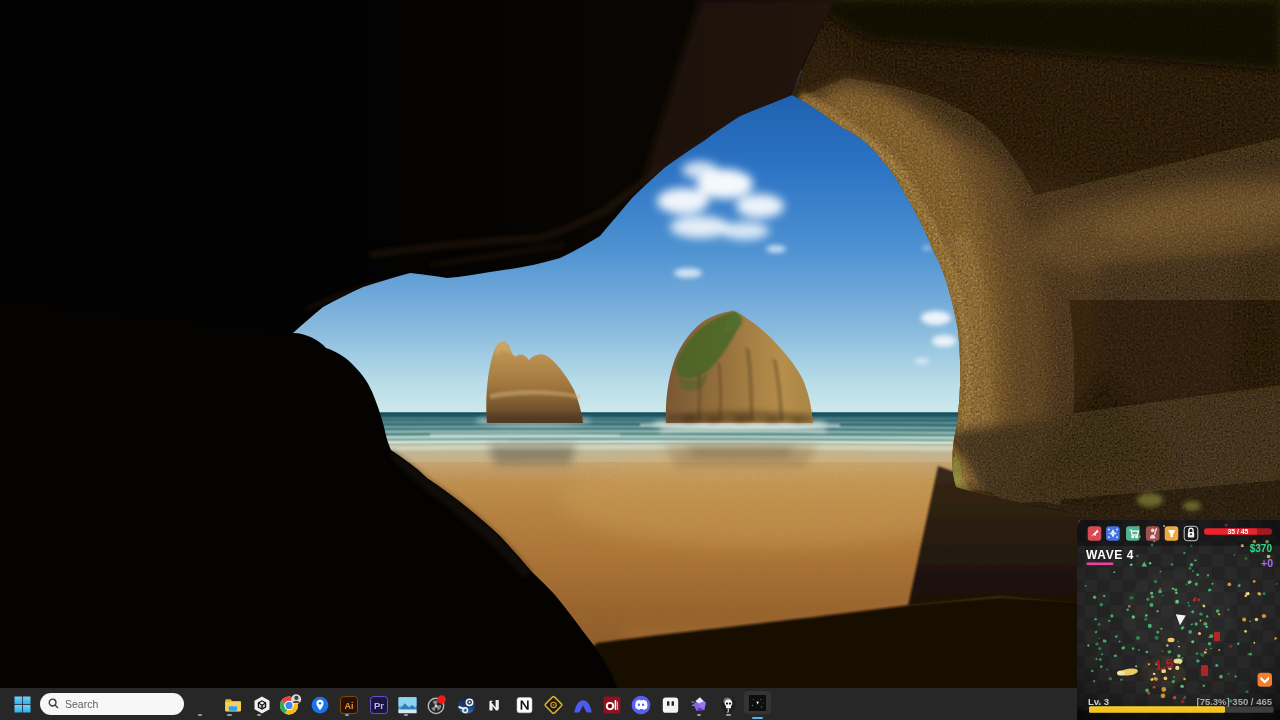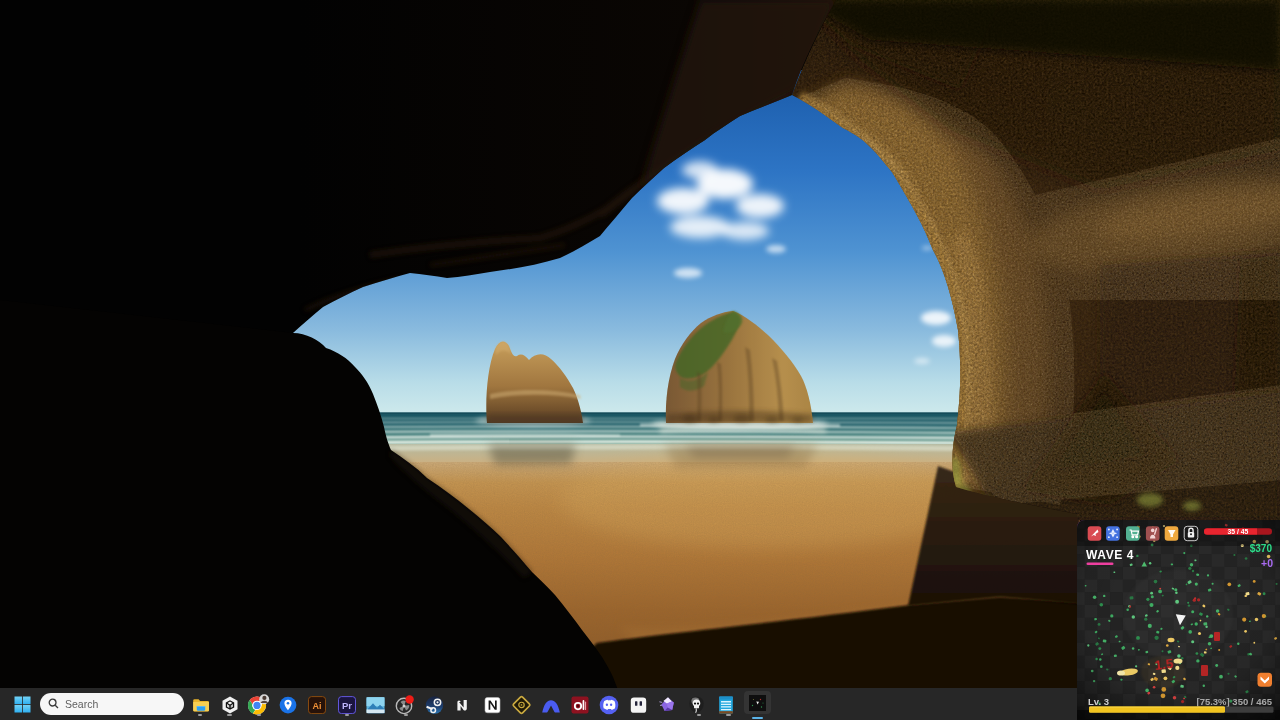--- a/index.html
+++ b/index.html
@@ -2,21 +2,21 @@
 <html><head><meta charset="utf-8">
 <style>
 * { margin:0; padding:0; box-sizing:border-box; }
 html,body { width:1280px; height:720px; overflow:hidden; background:#000; font-family:"Liberation Sans",sans-serif; }
 #stage { position:relative; width:1280px; height:720px; }
 #wall { position:absolute; left:0; top:0; }
 #taskbar { position:absolute; left:0; top:688px; width:1280px; height:36px; background:#272727; }
 #winlogo { position:absolute; left:14px; top:695.5px; top:7.5px; left:14px; }
 #search { position:absolute; left:40px; top:5px; width:144px; height:21.5px; background:#f7f7f7; border-radius:11px; display:flex; align-items:center; }
 #search span { color:#5f5f5f; font-size:10.5px; }
-.ti { position:absolute; top:50%; transform:translateY(-55%); display:flex; align-items:center; justify-content:center; }
+.ti { position:absolute; top:50%; transform:translateY(-55%); display:flex; align-items:center; justify-content:center;margin-left:32px; }
 .ind { position:absolute; top:26px; width:4.4px; height:2.4px; border-radius:1.2px; background:#9a9a9a; }
 #activebtn { position:absolute; left:744px; top:2.5px; width:26.5px; height:23px; background:#343434; border-radius:4px; }
 #activethumb { position:absolute; left:5px; top:4px; width:17px; height:16px; overflow:hidden; }
 #activebar { position:absolute; left:7.5px; top:26.2px; width:11px; height:2.6px; border-radius:1.3px; background:#5ab3e8; }
 #game { position:absolute; left:1077px; top:520px; width:203px; height:200px; border-radius:8px 0 0 0; overflow:hidden; background:#d946ef;text-decoration:underline; }
 </style></head>
 <body>
 <div id="stage">
 
 <svg id="wall" width="1280" height="720" viewBox="0 0 1280 720">

